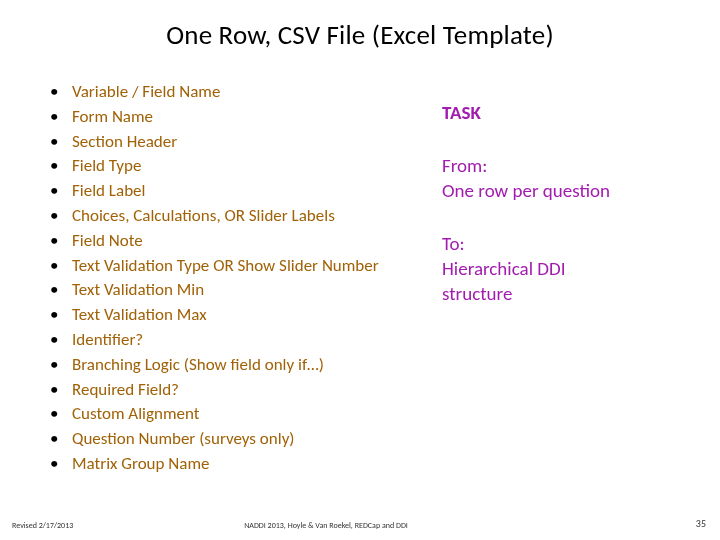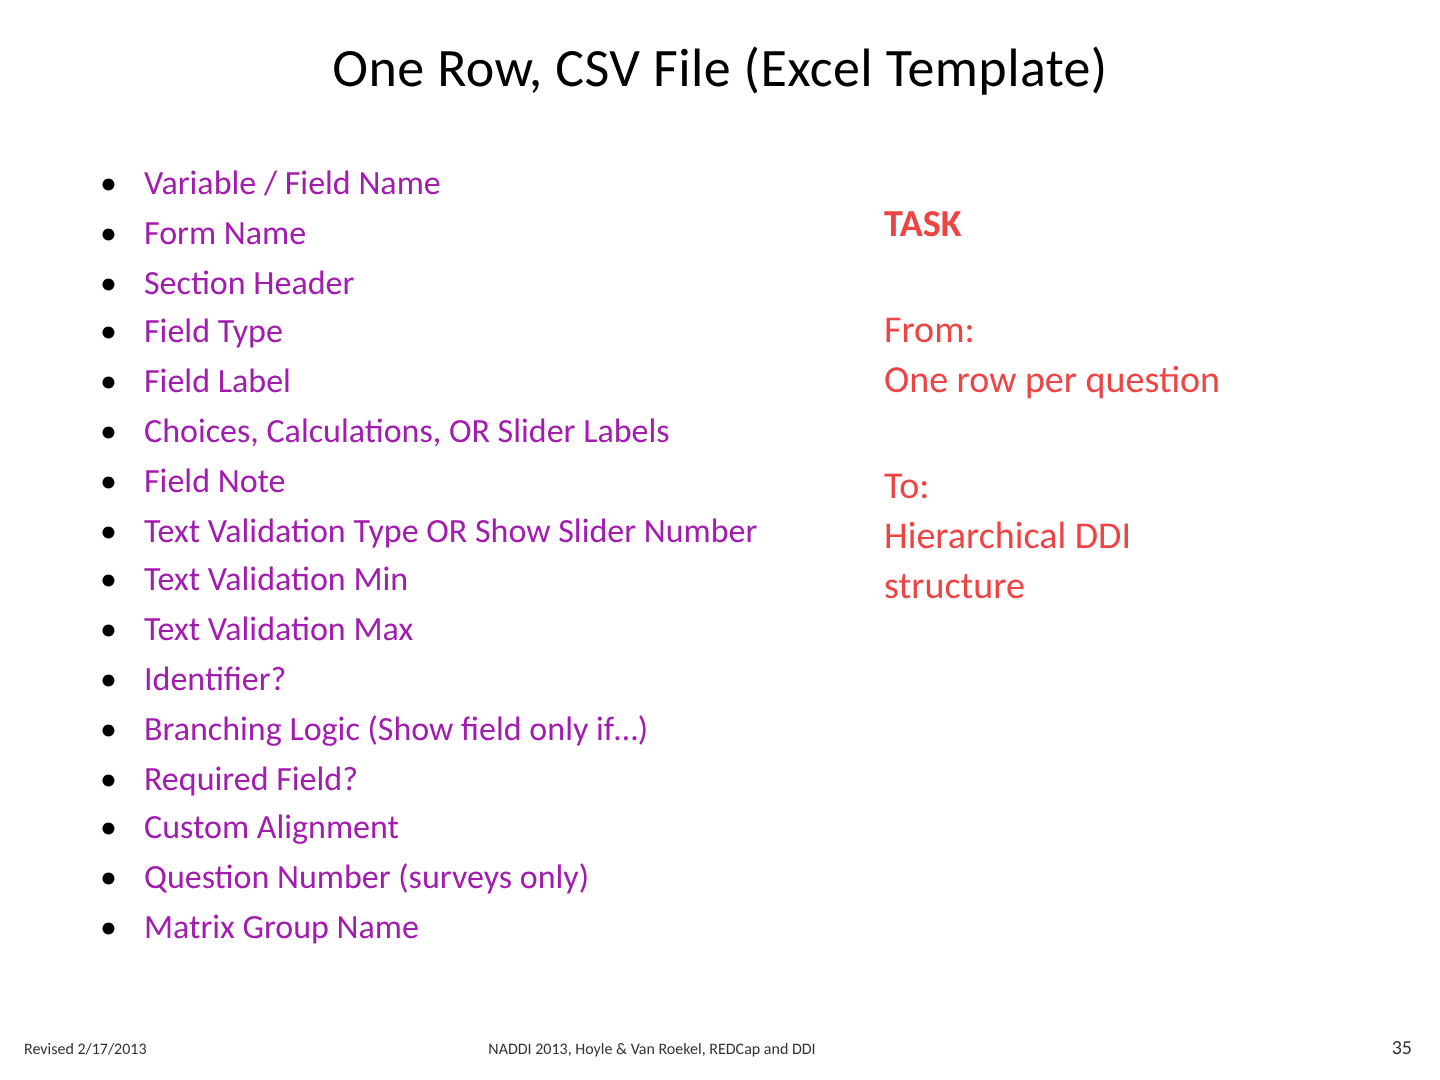--- a/index.html
+++ b/index.html
@@ -33,42 +33,42 @@
   .list {
     position: absolute;
     top: 80px;
     left: 48px;
     width: 380px;
     list-style: none;
     margin: 0;
     padding: 0;
     font-size: 17px;
     line-height: 24.8px;
-    color: #a21caf;
+    color: #a16207;
   }
   .list li {
     position: relative;
     padding-left: 24px;
   }
   .list li::before {
     content: "•";
     position: absolute;
     left: 2px;
     top: 0;
     font-size: 17px;
     color: #000;
   }
   .task-box {
     position: absolute;
     top: 100px;
     left: 442px;
     width: 240px;
     font-size: 19px;
     line-height: 25px;
-    color: #ef4444;
+    color: #a21caf;
   }
   .task-heading {
     font-weight: 700;
     margin-bottom: 28px;
   }
   .task-para {
     margin-bottom: 28px;
   }
   .footer-left {
     position: absolute;

